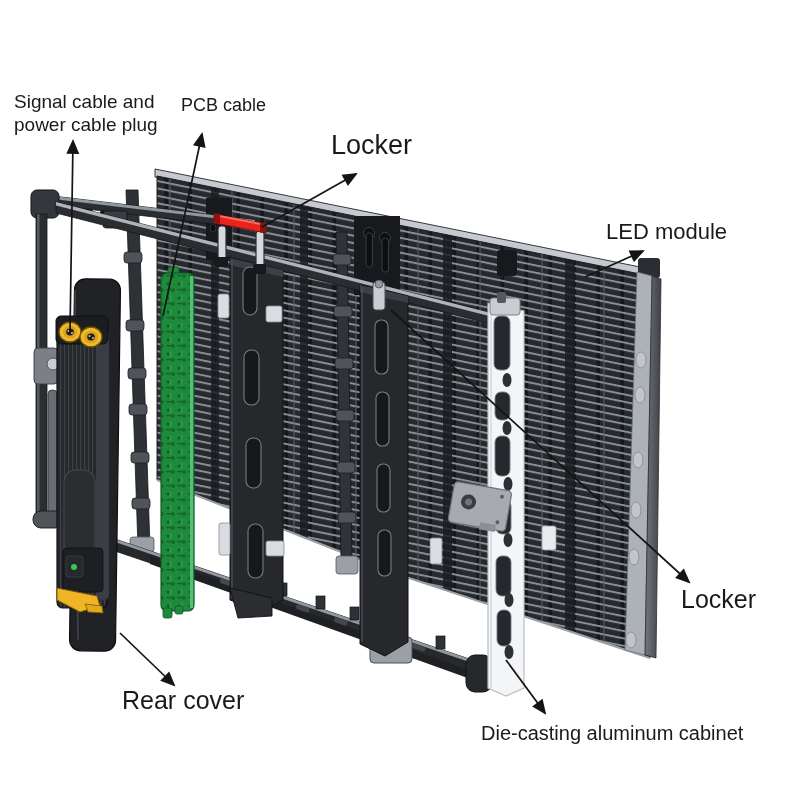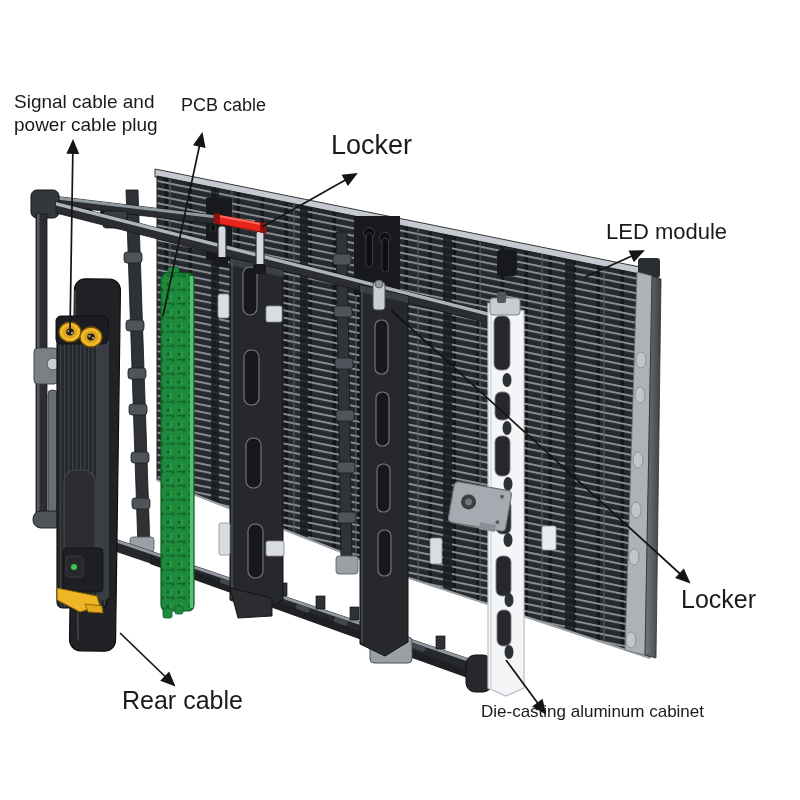--- a/index.html
+++ b/index.html
@@ -6,21 +6,21 @@
   #stage{position:relative;width:800px;height:800px;background:#ffffff;overflow:hidden;
          font-family:"Liberation Sans",sans-serif;}
   #drawing{position:absolute;left:0;top:0;}
   .lbl{position:absolute;color:#1a1a1a;white-space:nowrap;line-height:1.18;}
   .lbl-signal{left:14px;top:91px;font-size:19px;line-height:22.5px;}
   .lbl-pcb{left:181px;top:95px;font-size:18px;}
   .lbl-handle{left:331px;top:130px;font-size:27px;}
   .lbl-led{left:606px;top:219px;font-size:22px;}
   .lbl-locker{left:681px;top:585px;font-size:25px;}
   .lbl-rear{left:122px;top:686px;font-size:25px;}
-  .lbl-cabinet{left:481px;top:702px;font-size:17px;}
+  .lbl-cabinet{left:481px;top:722px;font-size:20px;}
 </style>
 </head>
 <body>
 
 <div id="stage">
 
 <svg id="drawing" width="800" height="800" viewBox="0 0 800 800">
   <defs>
     <marker id="ah" viewBox="0 0 10 10" refX="8.2" refY="5" markerWidth="10" markerHeight="10" orient="auto-start-reverse">
       <path d="M0.6,1.2 L9.4,5 L0.6,8.8 Z" fill="#141414"></path>
@@ -309,15 +309,15 @@
 </svg>
 
   <div class="lbl lbl-signal">
     <div>Signal cable and</div>
     <div>power cable plug</div>
   </div>
   <div class="lbl lbl-pcb">PCB cable</div>
   <div class="lbl lbl-handle">Locker</div>
   <div class="lbl lbl-led">LED module</div>
   <div class="lbl lbl-locker">Locker</div>
-  <div class="lbl lbl-rear">Rear cable</div>
+  <div class="lbl lbl-rear">Rear cover</div>
   <div class="lbl lbl-cabinet">Die-casting aluminum cabinet</div>
 </div>
 
 </body></html>

